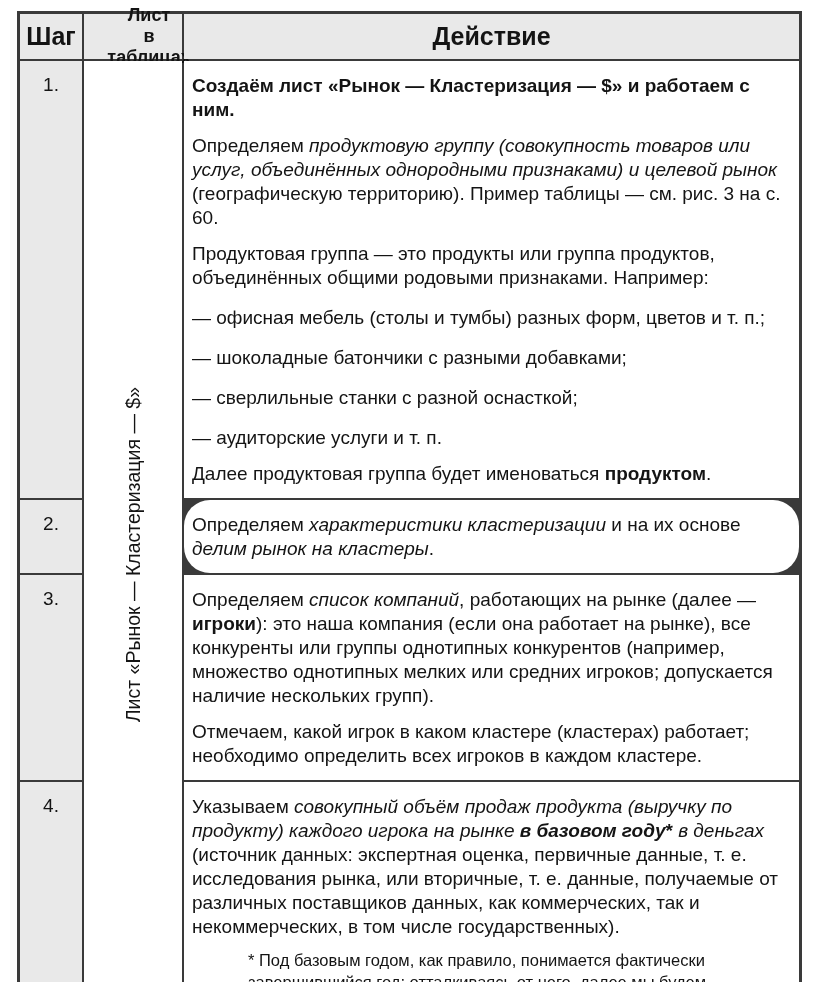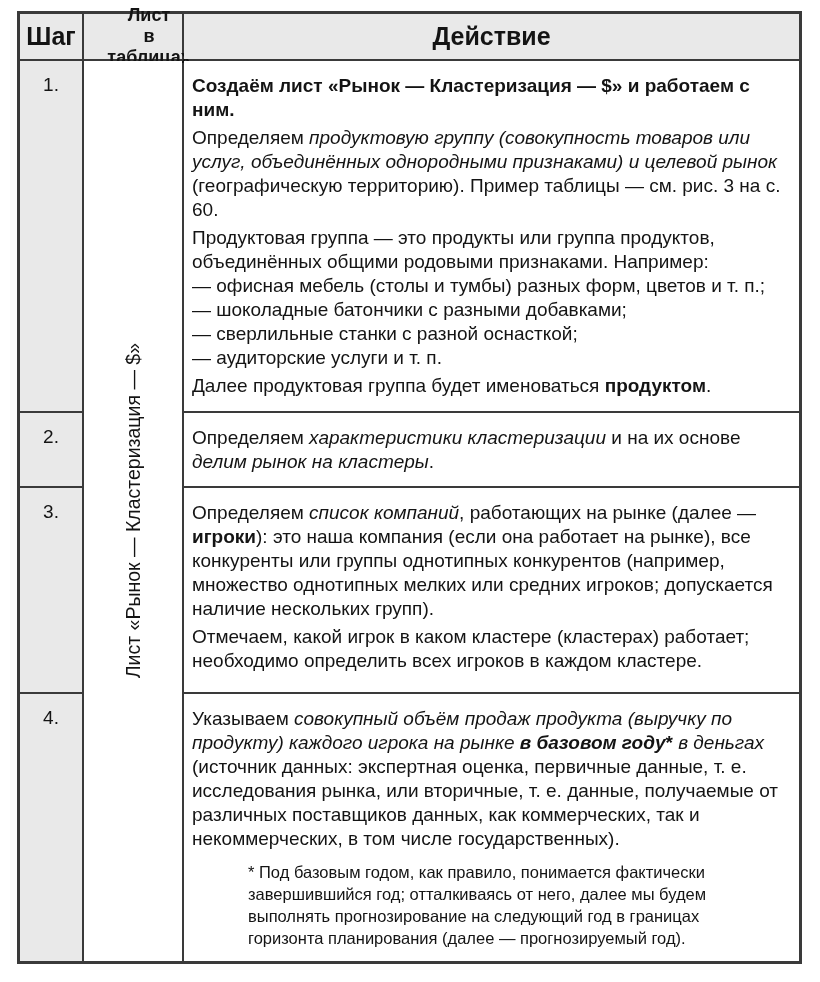--- a/index.html
+++ b/index.html
@@ -75,27 +75,27 @@
   }
 
   
   .action {
     grid-column: 3;
     padding: 13px 12px 12px 8px;
     font-size: 19px;
     line-height: 24px;
   }
   .action.r1 { grid-row: 2; }
-  .action.r2 { grid-row: 3; }
+  .action.r2 { grid-row: 3; border-radius: 26px; }
   .action.r3 { grid-row: 4; }
   .action.r4 { grid-row: 5; }
 
   .blk { margin: 0; }
-  .blk.p:not(:first-child) { margin-top: 4px; }
-  .blk.li { margin-top: 0; }
+  .blk.p:not(:first-child) { margin-top: 12px; }
+  .blk.li { margin-top: 16px; }
   .blk.note {
     margin-top: 10px;
     padding-left: 56px;
     padding-right: 28px;
     font-size: 16.5px;
     line-height: 22px;
   }
   .it { font-style: italic; }
   .bd { font-weight: 700; }
 </style>

